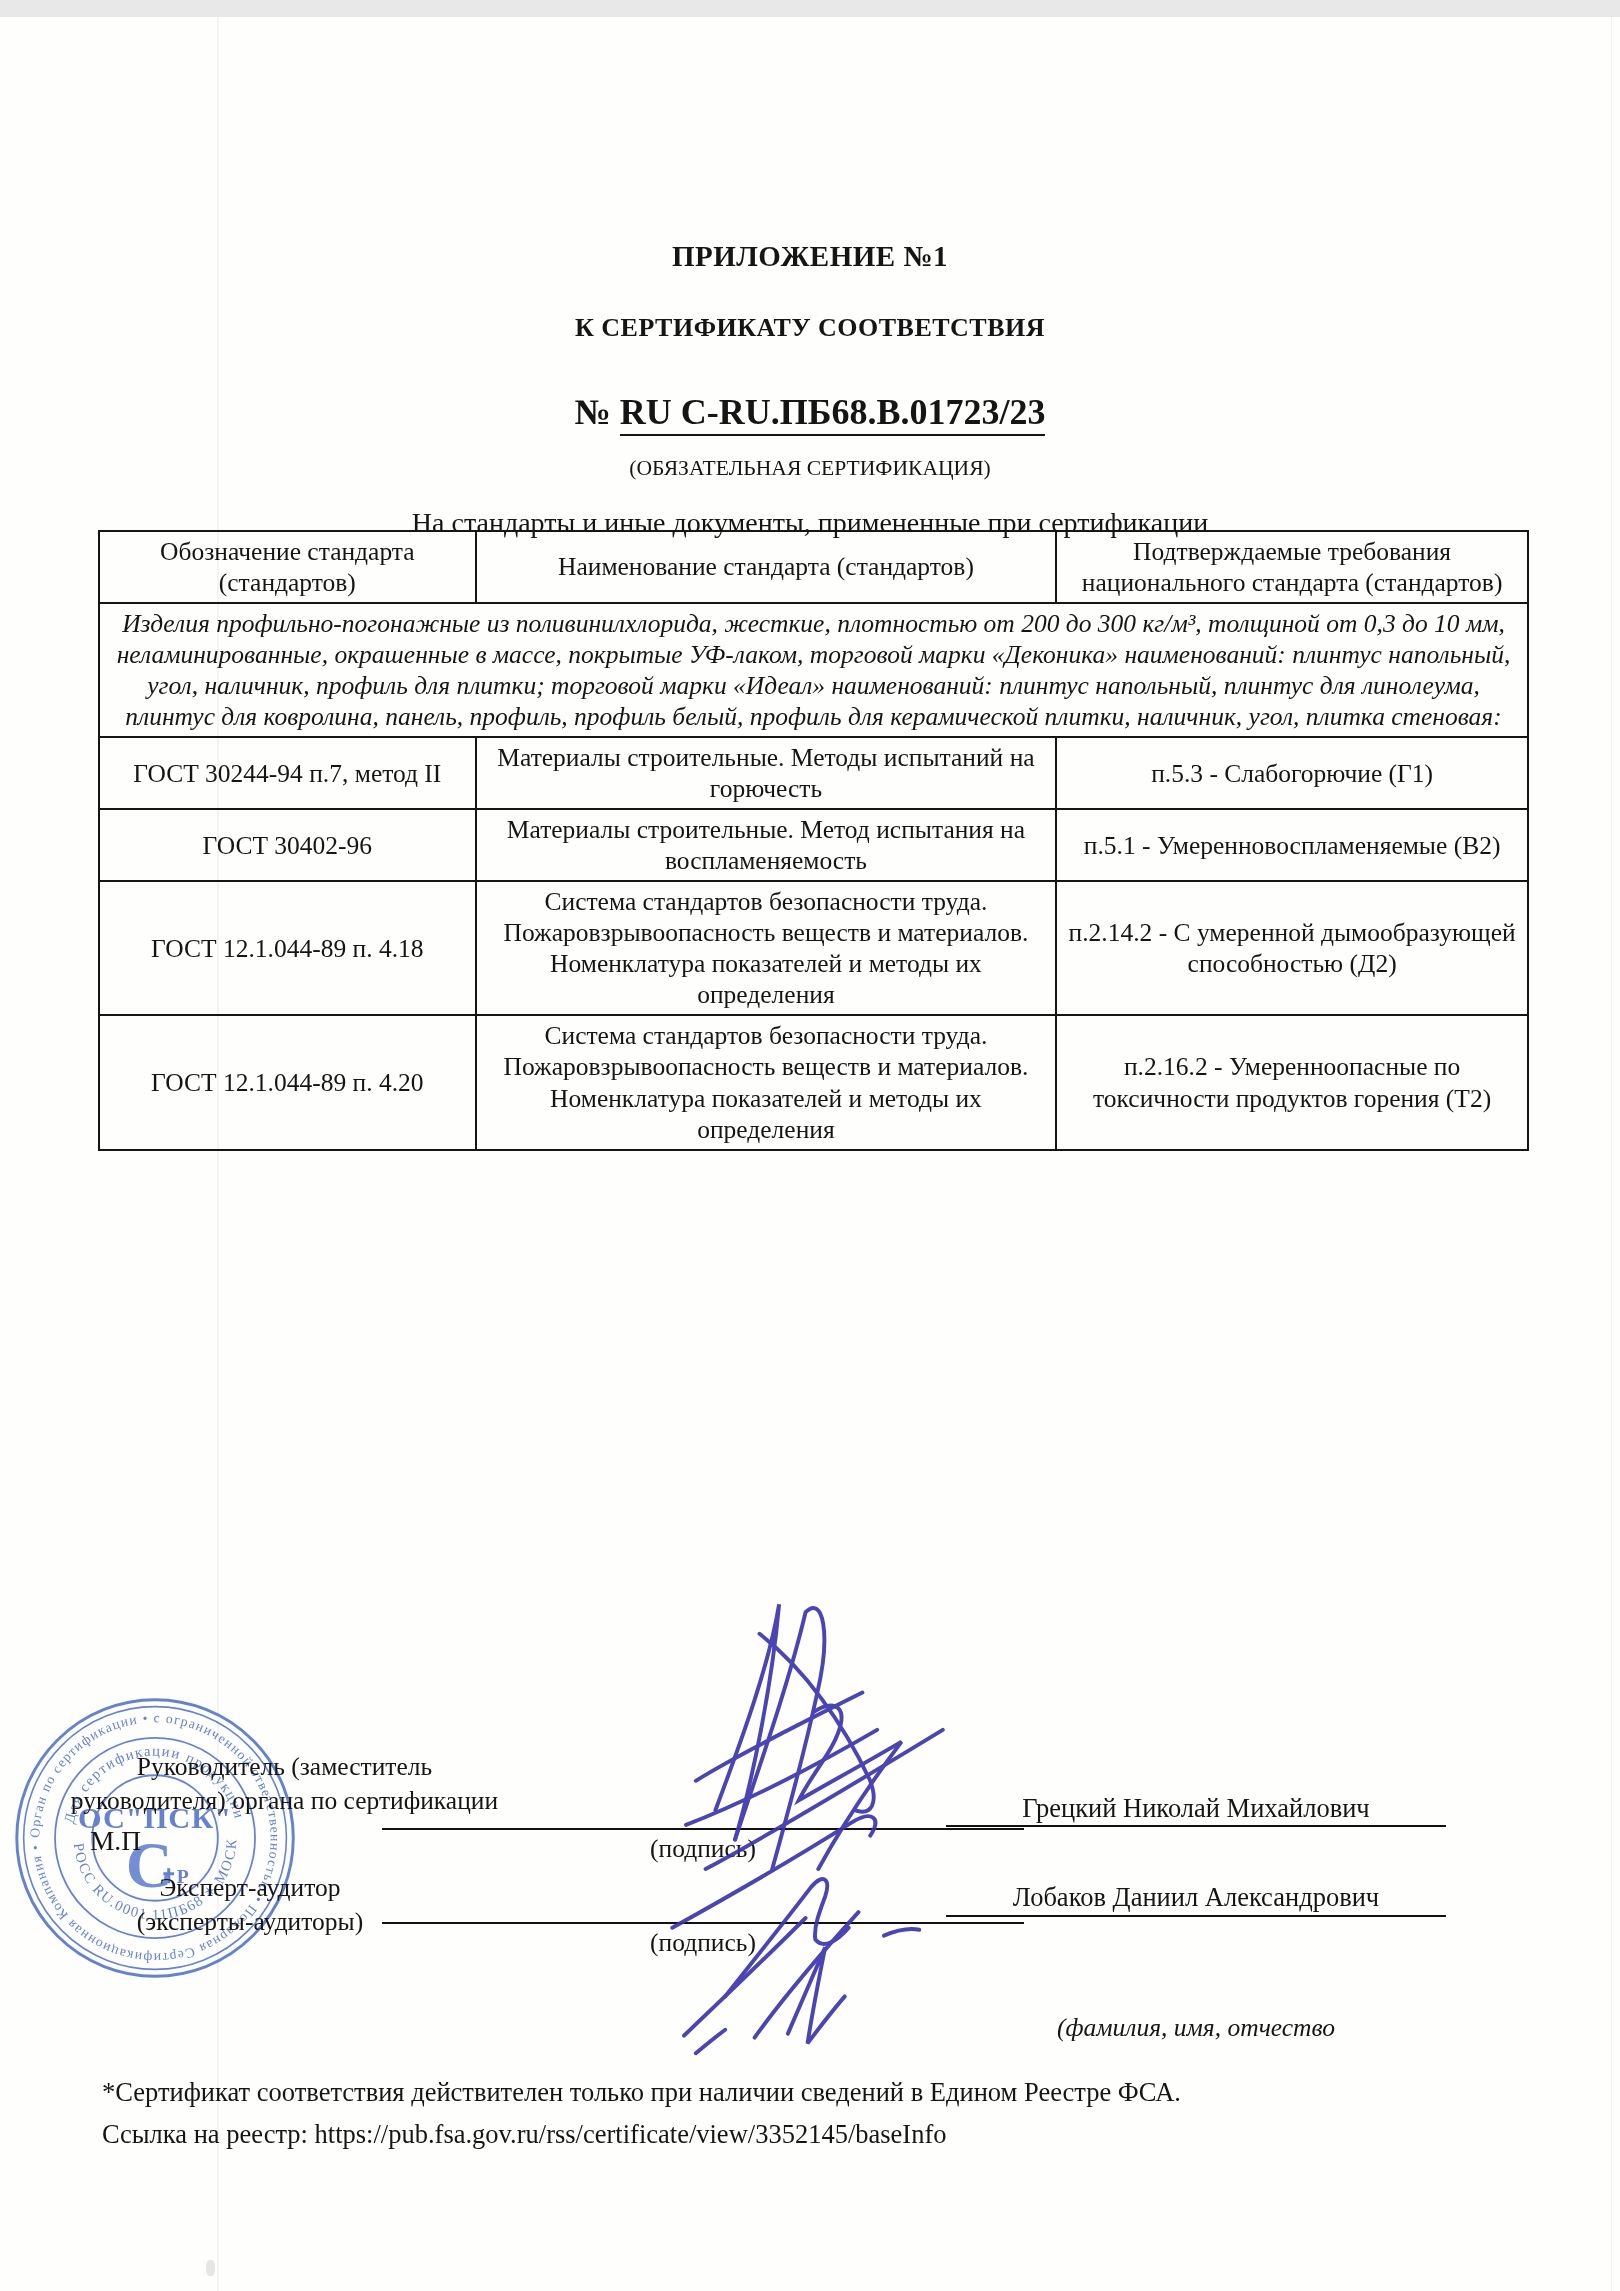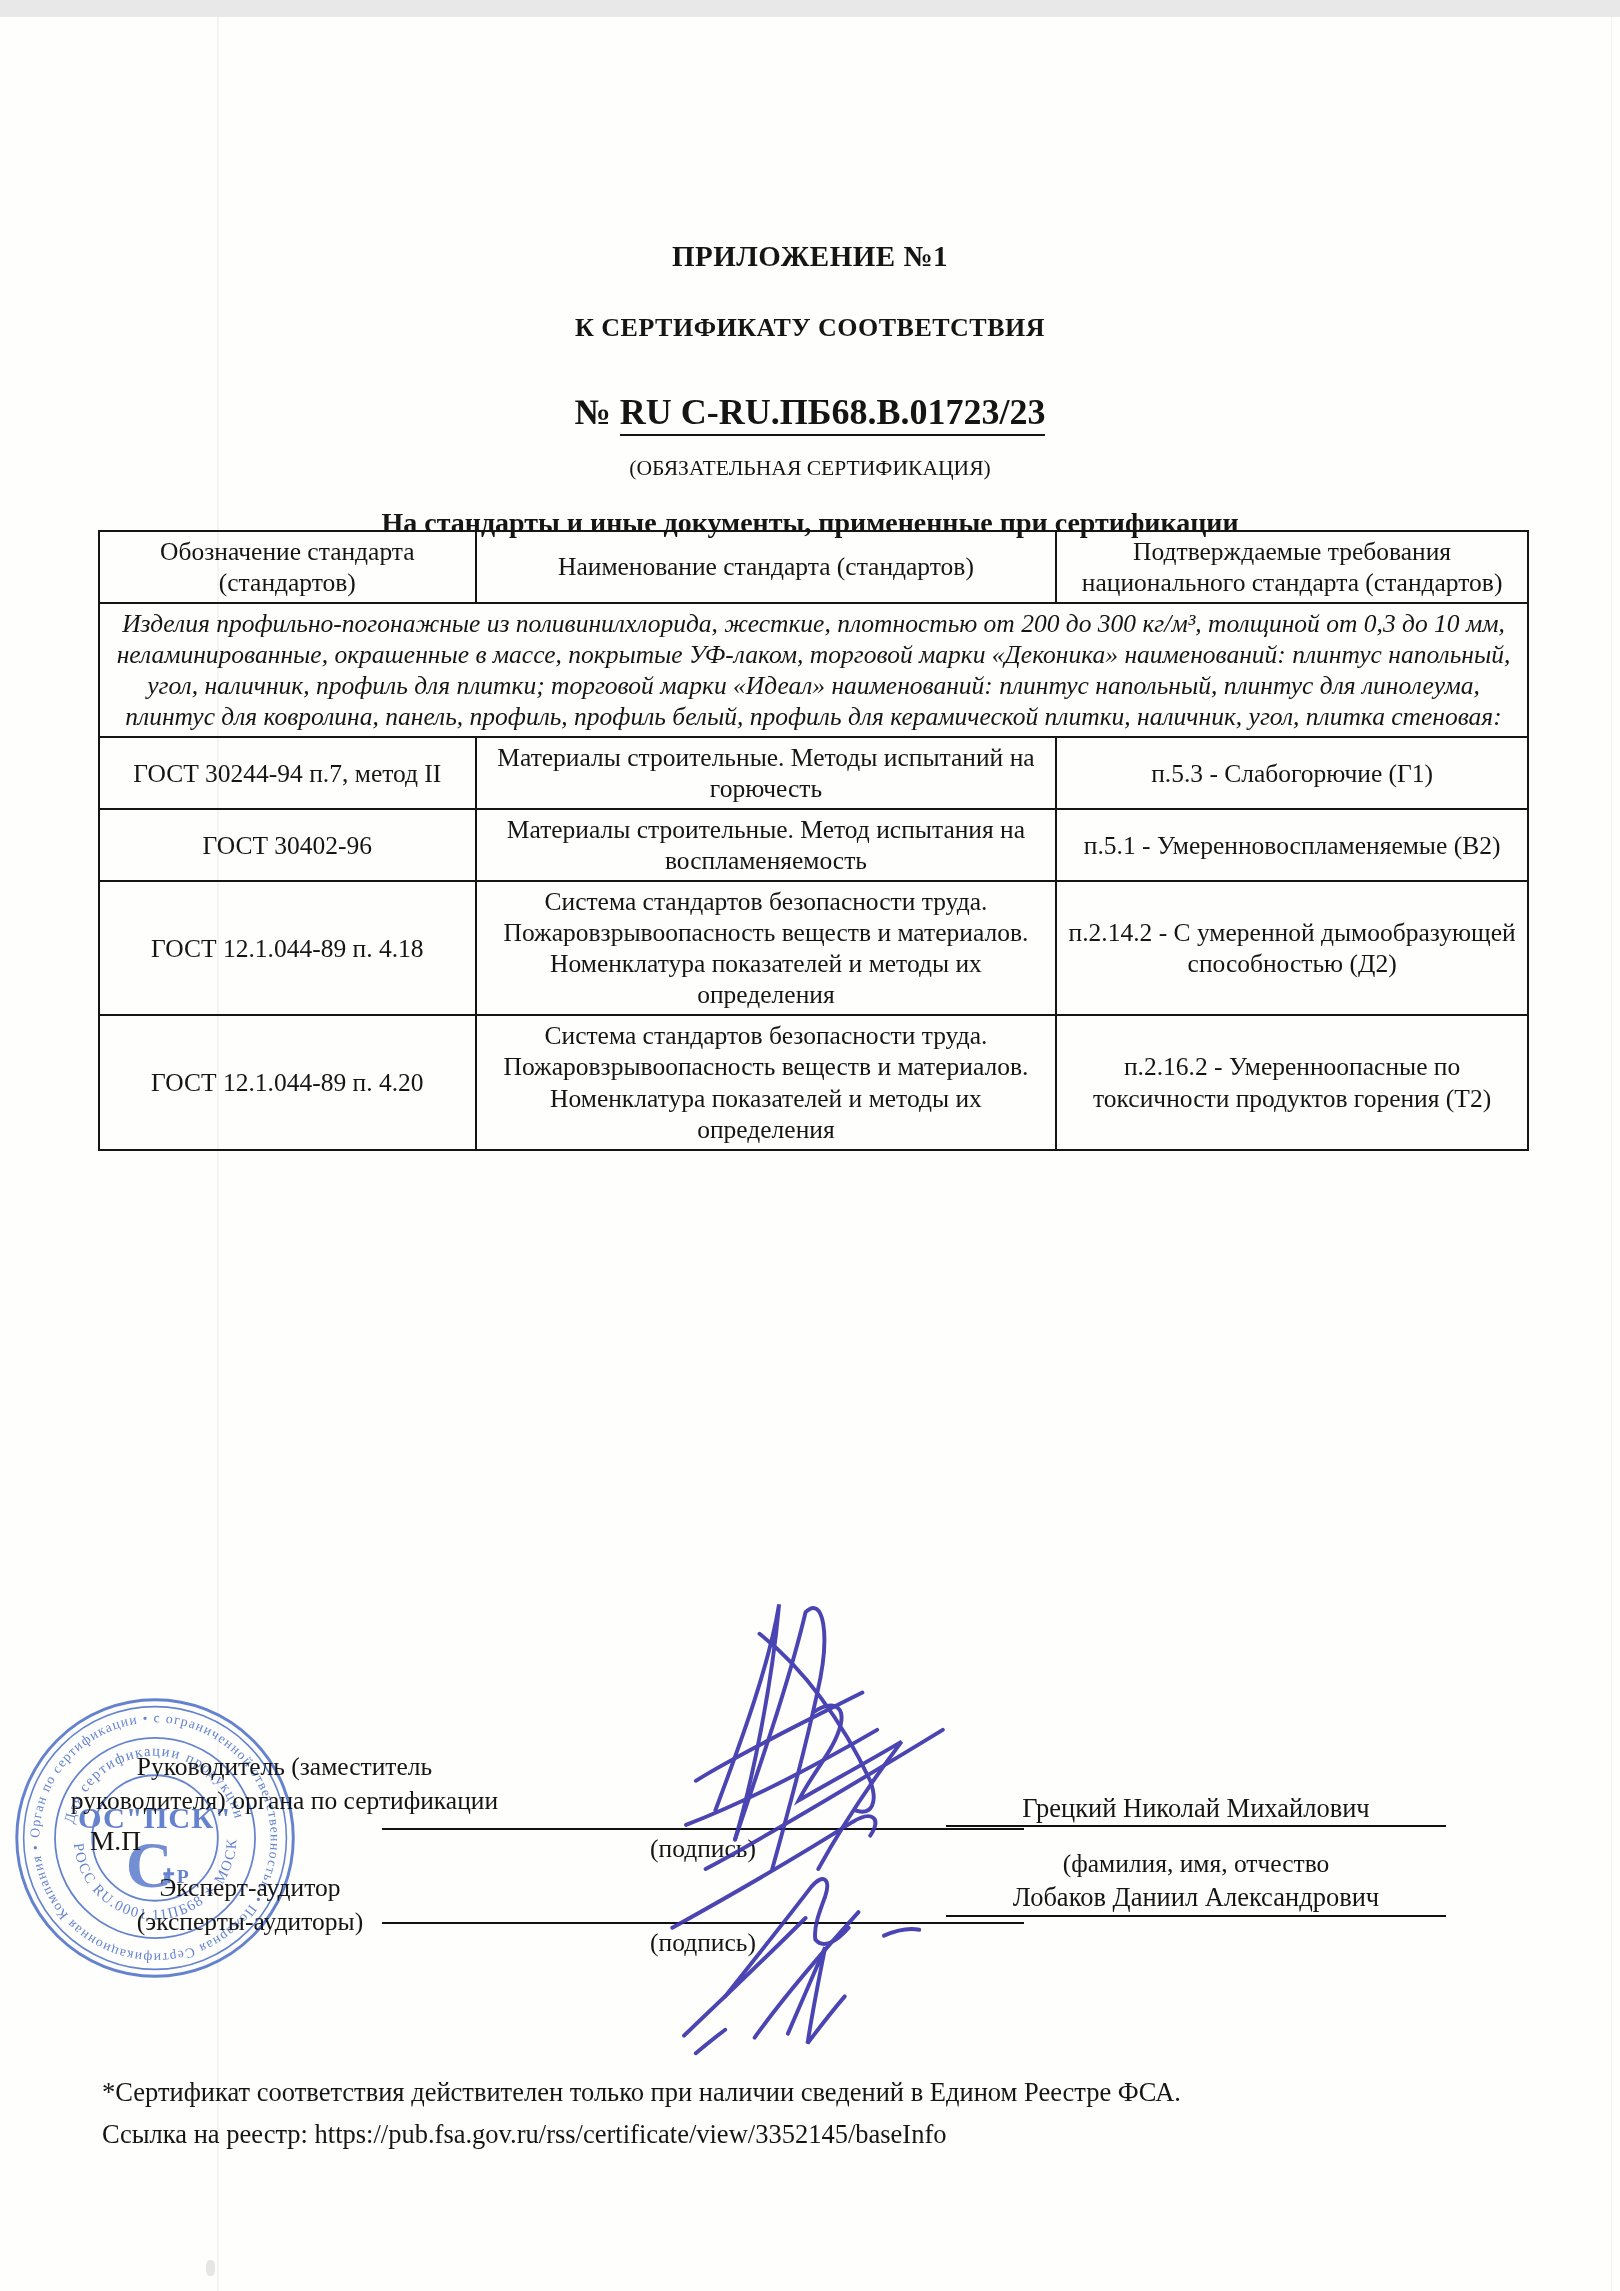--- a/index.html
+++ b/index.html
@@ -16,21 +16,21 @@
   .scan-line-v{position:absolute;top:0;left:217px;width:2px;height:100%;background:rgba(120,120,120,0.07);}
   .scan-line-r{position:absolute;top:0;left:1611px;width:1px;height:100%;background:rgba(120,120,120,0.08);}
   .scan-dot{position:absolute;left:206px;top:2243px;width:8.8px;height:15.7px;background:rgba(120,120,120,0.18);border-radius:40%;}
 
   .hdr{position:absolute;left:0;width:100%;text-align:center;}
   .t1{top:223px;font-size:29px;font-weight:bold;letter-spacing:0.5px;}
   .t2{top:296px;font-size:26px;font-weight:bold;letter-spacing:0.5px;}
   .t3{top:374px;font-size:36px;font-weight:bold;}
   .t3 .u{border-bottom:2.9px solid #151515;padding-bottom:2px;}
   .t4{top:439px;font-size:21.6px;}
-  .t5{top:490px;font-size:28px;font-weight:bold;}
+  .t5{top:490px;font-size:28px;font-weight:normal;}
 
   table.std{
     position:absolute;left:98px;top:513px;width:1431px;
     border-collapse:collapse;font-size:25.5px;line-height:1.22;
   }
   table.std td,table.std th{
     border:2.5px solid #151515;
     padding:3.9px 9.8px;text-align:center;vertical-align:middle;
     font-weight:normal;
   }
@@ -138,21 +138,21 @@
   <div class="abs caption" style="left:382px;top:1817px;width:642px;">(подпись)</div>
 
   <div class="abs sigline" style="left:382px;top:1876px;width:642px;height:29px;"></div>
   <div class="abs caption" style="left:382px;top:1911px;width:642px;">(подпись)</div>
 
   <div class="abs nameline" style="left:946px;top:1776px;width:500px;">Грецкий Николай Михайлович</div>
   <div class="abs sigline" style="left:946px;top:1808px;width:500px;"></div>
 
   <div class="abs nameline" style="left:946px;top:1865px;width:500px;">Лобаков Даниил Александрович</div>
   <div class="abs sigline" style="left:946px;top:1898px;width:500px;"></div>
-  <div class="abs caption" style="left:946px;top:1832px;width:500px;">(фамилия, имя, отчество</div>
+  <div class="abs caption" style="left:946px;top:1996px;width:500px;font-style:italic;">(фамилия, имя, отчество</div>
 
   <svg class="sig-ink" width="510" height="490" viewBox="0 0 520 500">
     <g fill="none" stroke="#3c35ad" stroke-width="4" stroke-linecap="round" opacity="0.92">
       <path d="M140 240 C 170 160, 195 90, 205 30 C 198 110, 178 210, 160 270"></path>
       <path d="M160 270 C 185 195, 215 110, 232 38 C 250 20, 258 60, 244 120 C 230 185, 212 250, 198 300"></path>
       <path d="M120 210 C 160 185, 230 150, 290 120 M110 255 C 175 230, 250 190, 305 158"></path>
       <path d="M185 60 C 230 95, 270 150, 298 210 C 306 232, 300 246, 282 240"></path>
       <path d="M240 140 C 258 128, 272 132, 268 152 C 262 178, 240 200, 225 230 C 252 214, 286 196, 330 170 C 300 210, 268 258, 245 300"></path>
       <path d="M130 300 C 190 268, 280 214, 372 158"></path>
       <path d="M96 360 C 150 330, 220 290, 280 252 C 300 240, 310 248, 298 266"></path>

